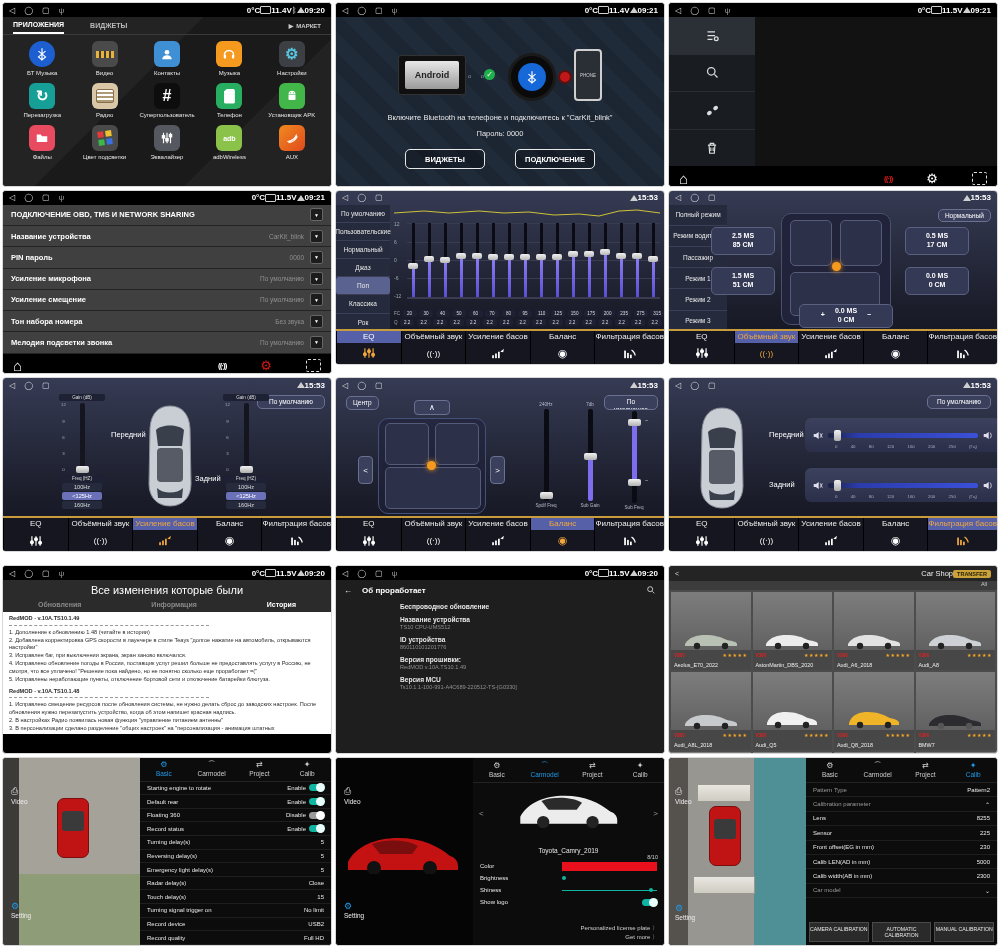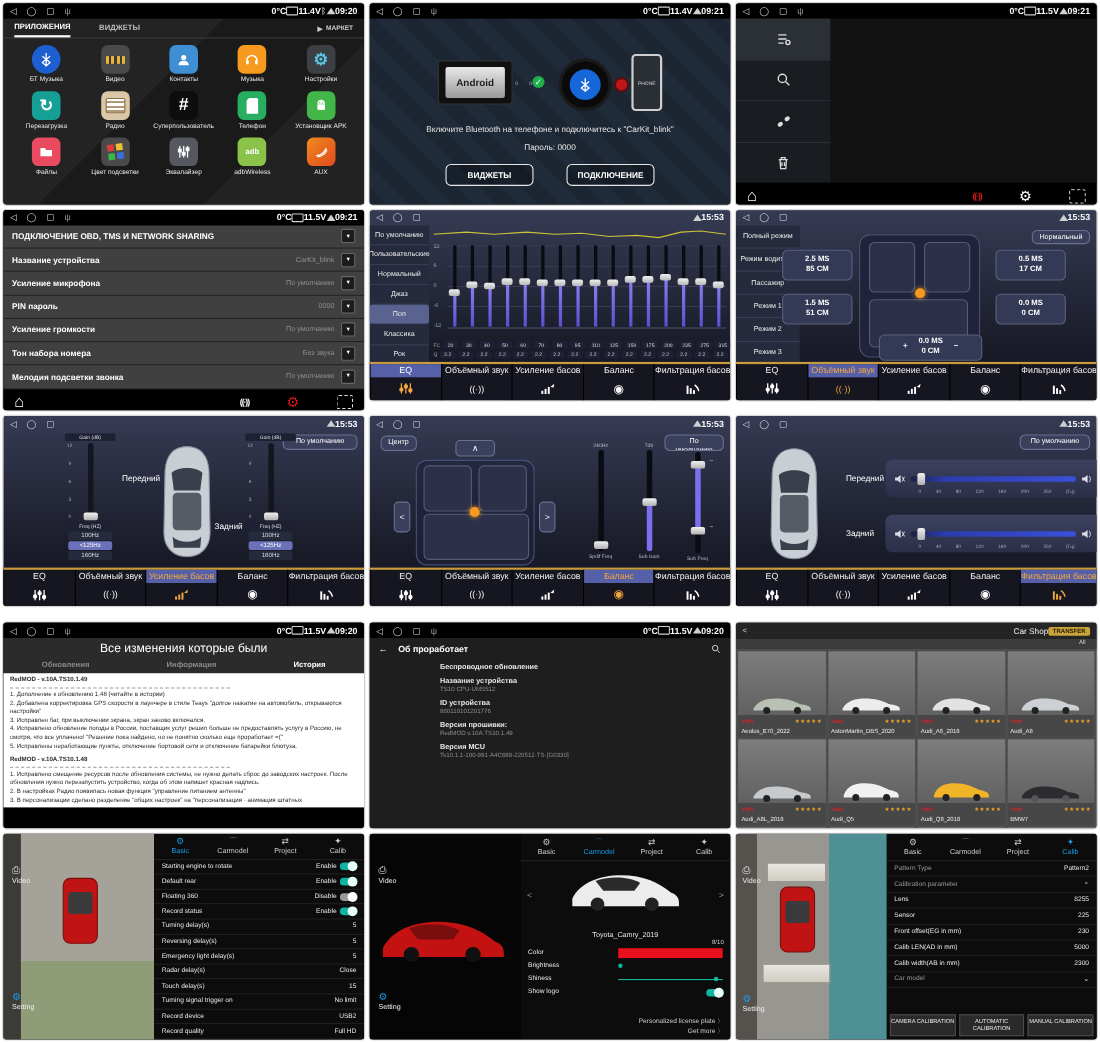--- a/index.html
+++ b/index.html
@@ -400,31 +400,31 @@
     <div class="orow">
       <span class="lab">ПОДКЛЮЧЕНИЕ OBD, TMS И NETWORK SHARING</span>
       <span class="dd" style="margin-left:auto">▼</span>
     </div>
     <div class="orow">
       <span class="lab">Название устройства</span>
       <span class="val">CarKit_blink</span>
       <span class="dd">▼</span>
     </div>
     <div class="orow">
+      <span class="lab">PIN пароль</span>
+      <span class="val">0000</span>
+      <span class="dd">▼</span>
+    </div>
+    <div class="orow">
       <span class="lab">Усиление микрофона</span>
       <span class="val">По умолчанию</span>
       <span class="dd">▼</span>
     </div>
     <div class="orow">
-      <span class="lab">PIN пароль</span>
-      <span class="val">0000</span>
-      <span class="dd">▼</span>
-    </div>
-    <div class="orow">
-      <span class="lab">Усиление громкости</span>
+      <span class="lab">Усиление смещение</span>
       <span class="val">По умолчанию</span>
       <span class="dd">▼</span>
     </div>
     <div class="orow">
       <span class="lab">Тон набора номера</span>
       <span class="val">Без звука</span>
       <span class="dd">▼</span>
     </div>
     <div class="orow">
       <span class="lab">Мелодия подсветки звонка</span>

